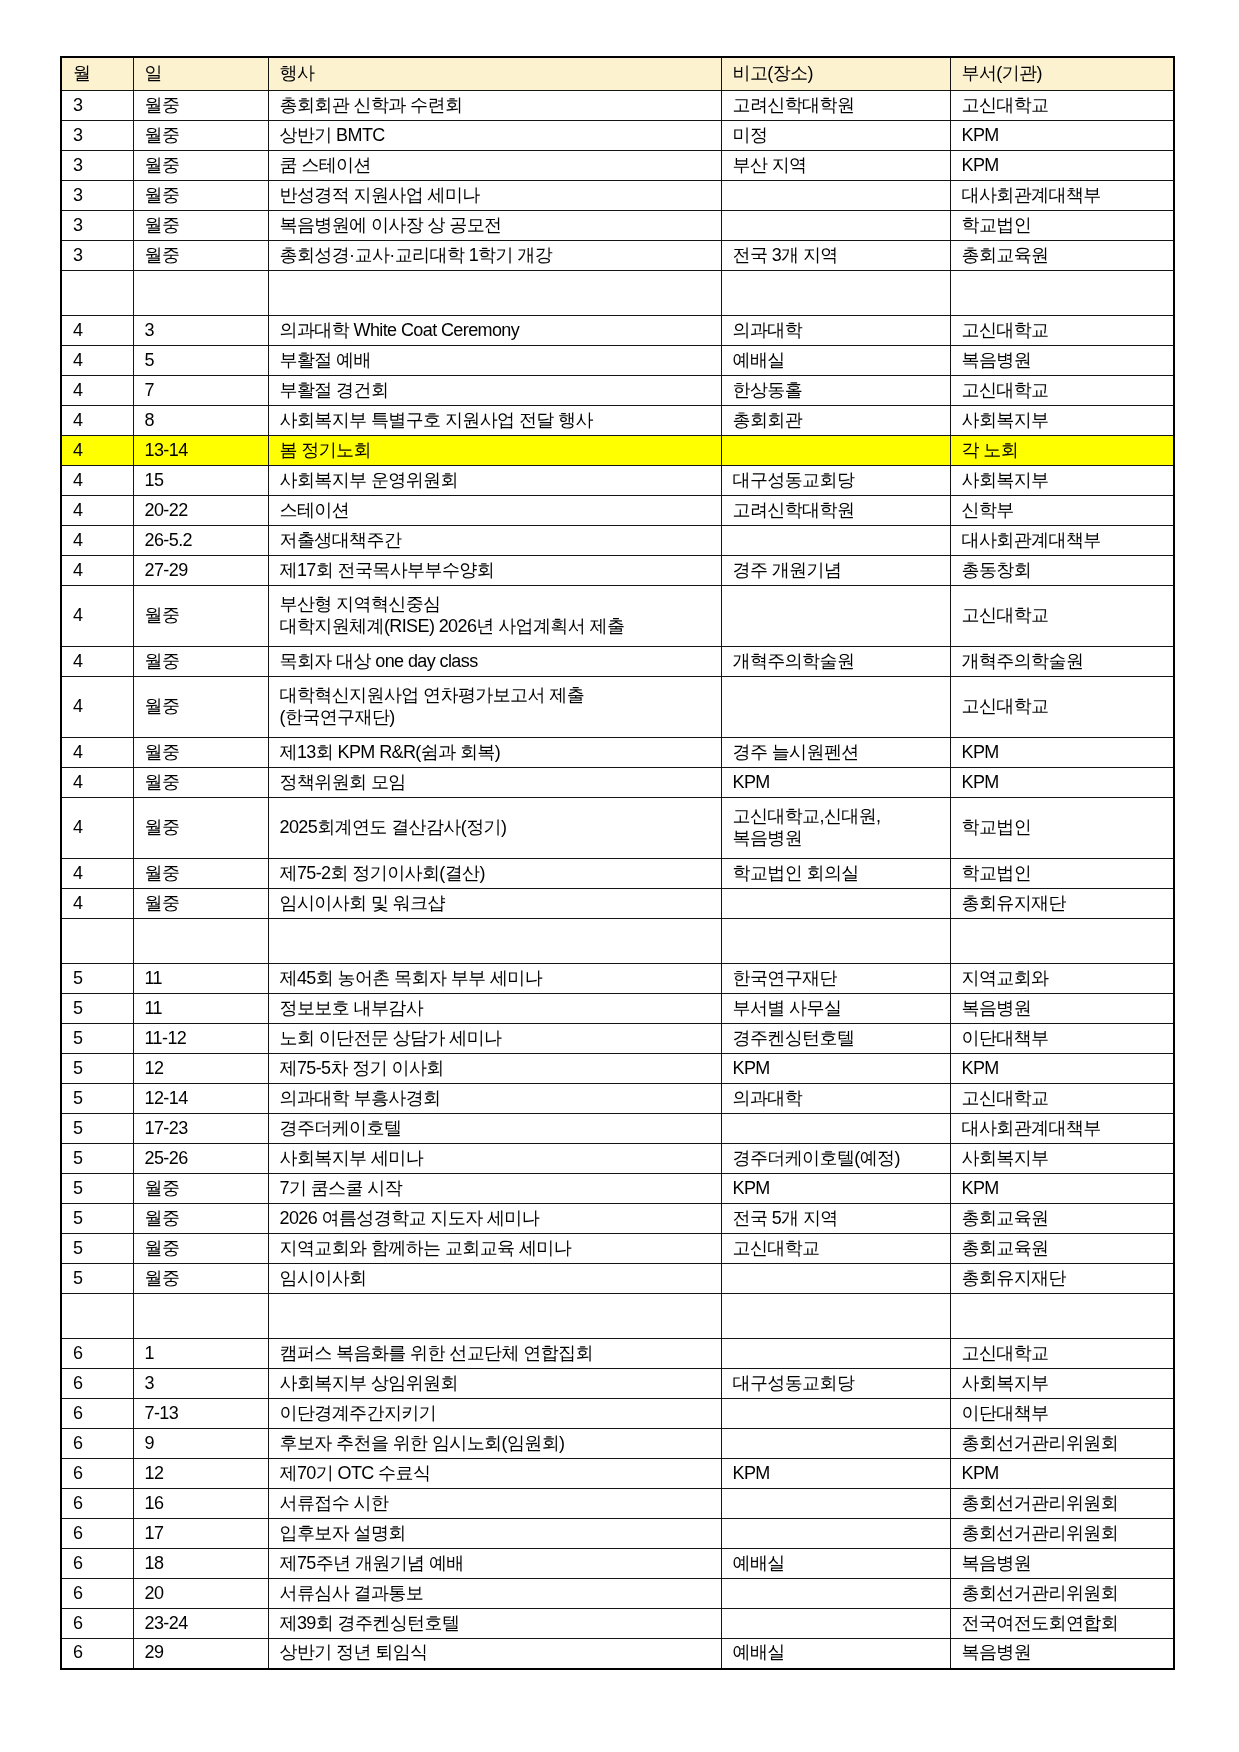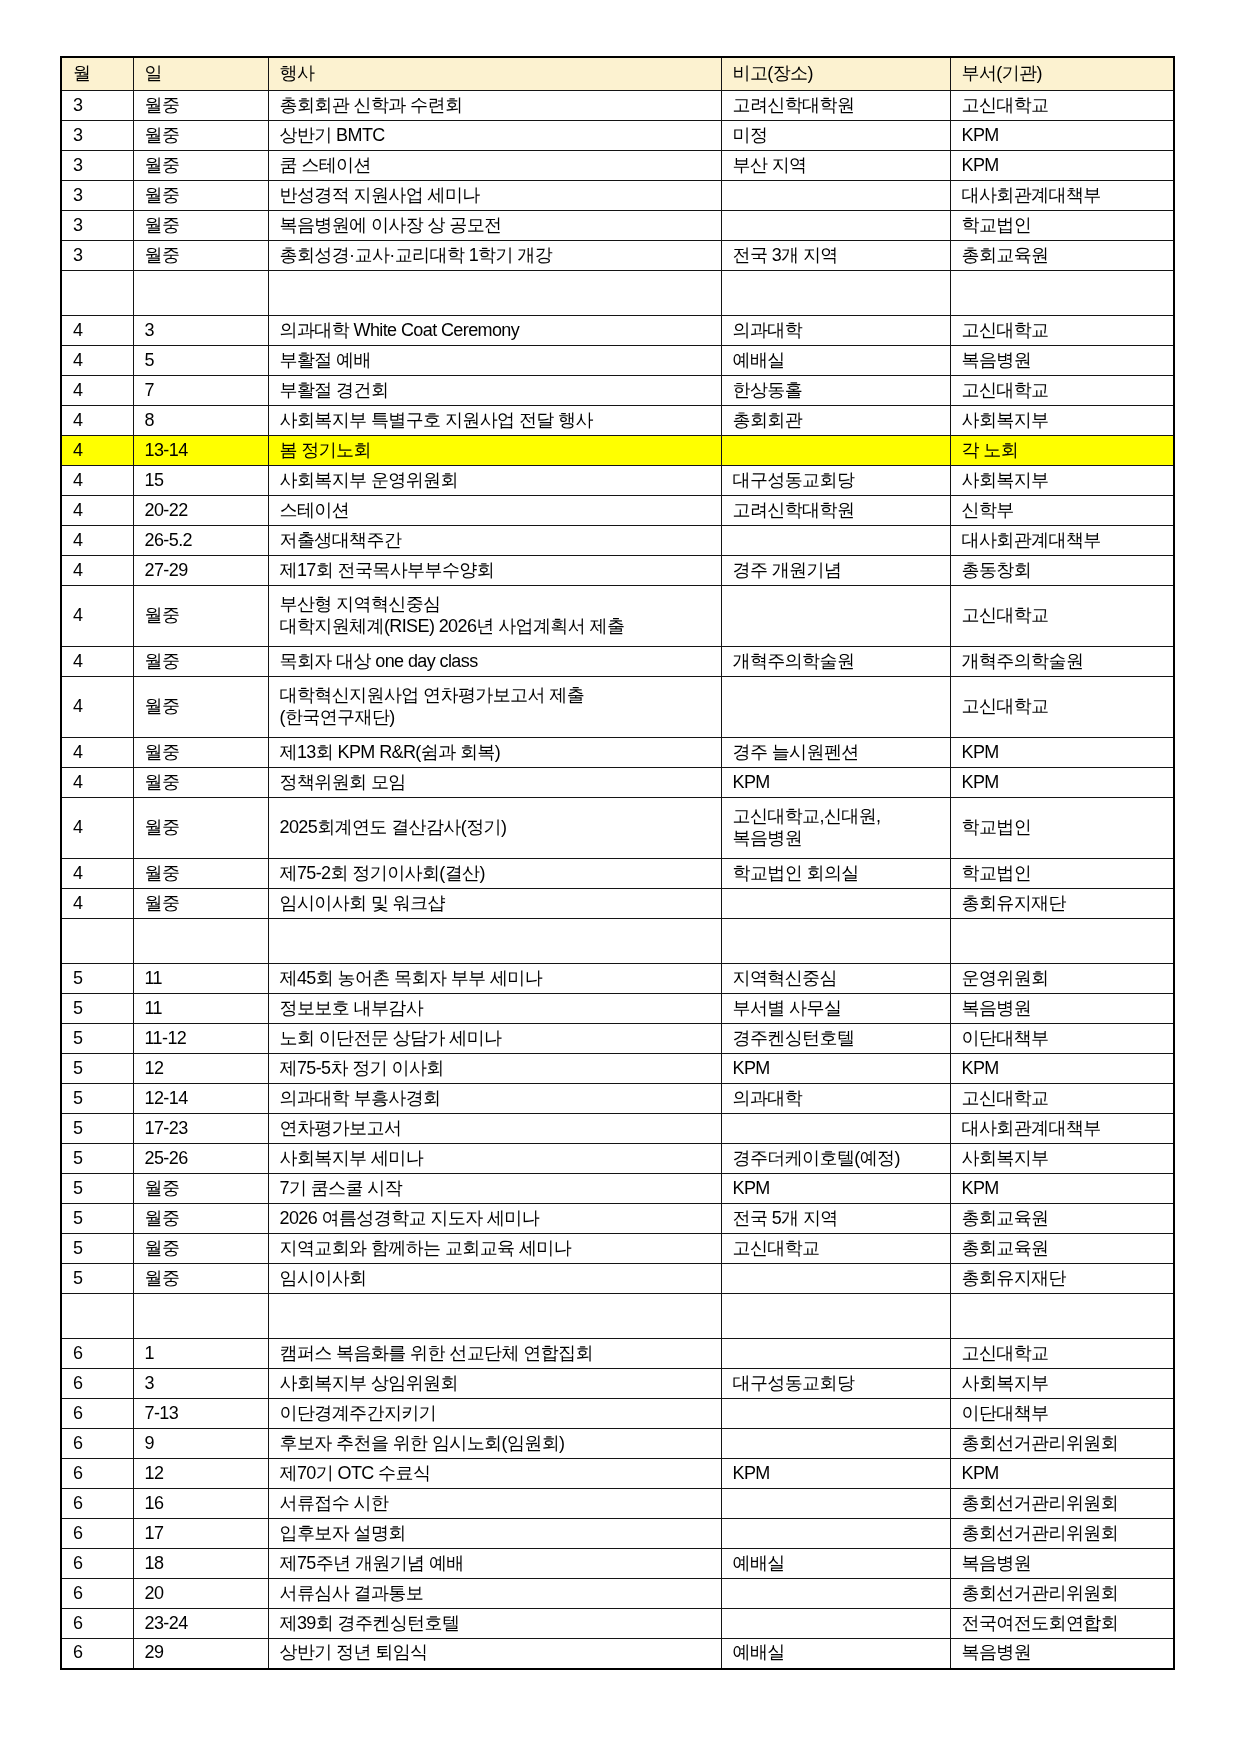--- a/index.html
+++ b/index.html
@@ -249,22 +249,22 @@
           <td></td>
           <td></td>
           <td></td>
           <td></td>
           <td></td>
         </tr>
         <tr class="single">
           <td>5</td>
           <td>11</td>
           <td>제45회 농어촌 목회자 부부 세미나</td>
-          <td>지역혁신중심</td>
-          <td>운영위원회</td>
+          <td>한국연구재단</td>
+          <td>지역교회와</td>
         </tr>
         <tr class="single">
           <td>5</td>
           <td>11</td>
           <td>정보보호 내부감사</td>
           <td>부서별 사무실</td>
           <td>복음병원</td>
         </tr>
         <tr class="single">
           <td>5</td>
@@ -283,21 +283,21 @@
         <tr class="single">
           <td>5</td>
           <td>12-14</td>
           <td>의과대학 부흥사경회</td>
           <td>의과대학</td>
           <td>고신대학교</td>
         </tr>
         <tr class="single">
           <td>5</td>
           <td>17-23</td>
-          <td>연차평가보고서</td>
+          <td>경주더케이호텔</td>
           <td></td>
           <td>대사회관계대책부</td>
         </tr>
         <tr class="single">
           <td>5</td>
           <td>25-26</td>
           <td>사회복지부 세미나</td>
           <td>경주더케이호텔(예정)</td>
           <td>사회복지부</td>
         </tr>

